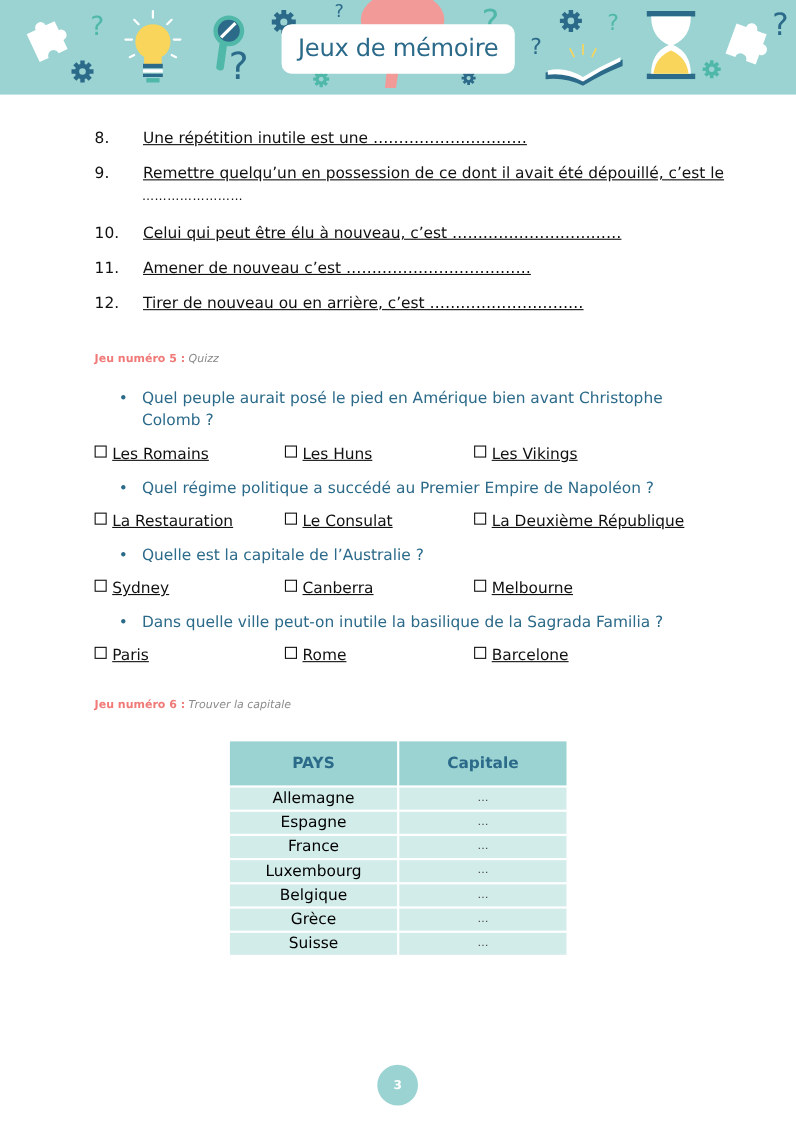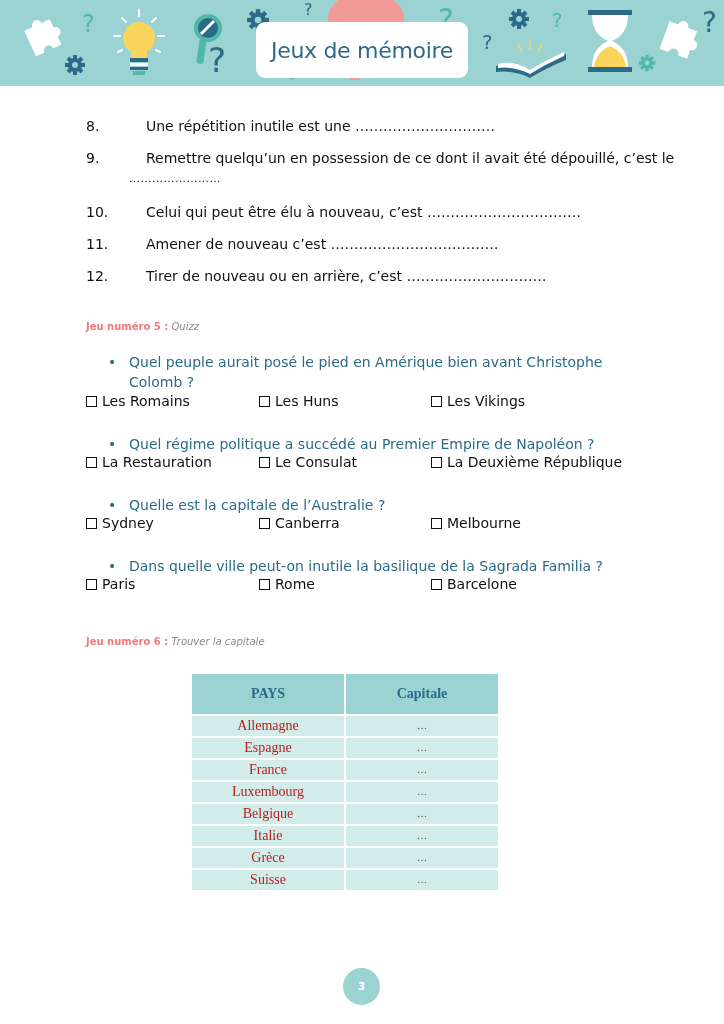--- a/index.html
+++ b/index.html
@@ -3,50 +3,50 @@
 <meta charset="utf-8">
 <style>
   * { box-sizing: border-box; margin: 0; padding: 0; }
   html, body { width: 724px; height: 1024px; background: #ffffff; overflow: hidden; }
   body { position: relative; font-family: "DejaVu Sans", sans-serif; color: #111; }
 
   
   .banner { position: absolute; left: 0; top: 0; width: 724px; height: 86px; background: #9ad3d2; overflow: hidden; }
   .banner .deco { position: absolute; }
   .title-box {
-    position: absolute; left: 256px; top: 22px; width: 212px; height: 56px;
+    position: absolute; left: 256px; top: 22px; width: 212px; height: 45px;
     background: #ffffff; border-radius: 9px;
     display: flex; align-items: center; justify-content: center;
   }
   .title-box span { font-family: "DejaVu Sans", sans-serif; font-size: 22px; color: #2c6a8a; letter-spacing: -0.3px; }
 
   
   .qlist { position: absolute; left: 86px; top: 118px; width: 580px; }
   .qrow { position: absolute; left: 0; font-size: 14px; color: #111; white-space: nowrap; }
   .qrow .num { position: absolute; left: 0; top: 0; }
-  .qrow .txt { position: absolute; left: 60px; top: 0; }
+  .qrow .txt { position: absolute; left: 44px; top: 0; text-decoration: underline; }
   .qrow .cont { position: absolute; left: 43px; top: 22px; font-size: 11px; letter-spacing: 0.5px; }
 
   
   .section { position: absolute; left: 86px; font-size: 10px; white-space: nowrap; }
   .section .lbl { color: #f07a78; font-weight: bold; }
   .section .sub { color: #8a8a8a; font-style: italic; }
 
   
   .q { position: absolute; left: 108px; font-size: 14px; color: #2c6a8a; width: 500px; line-height: 20px; }
   .q .bullet { position: absolute; left: 0; top: 0; }
   .q .qt { display: block; padding-left: 21px; }
   .opts { position: absolute; left: 86px; width: 560px; height: 20px; font-size: 14px; color: #111; }
-  .opt { position: absolute; top: 0; display: flex; align-items: center; white-space: nowrap; }
+  .opt { position: absolute; top: 12px; display: flex; white-space: nowrap; text-decoration: underline; }
   .opt .box { width: 11px; height: 11px; border: 1.4px solid #111; margin-right: 5px; display: inline-block; }
 
   
-  .captable { position: absolute; left: 190px; top: 672px; width: 310px; border-collapse: separate; border-spacing: 2px; font-family: Liberation Serif, serif; }
+  .captable { position: absolute; left: 207px; top: 672px; width: 310px; border-collapse: separate; border-spacing: 2px; }
   .captable th { background: #9ad3d2; color: #2c6a8a; font-size: 14px; font-weight: bold; height: 40px; width: 50%; }
-  .captable td { background: #d2ecea; font-size: 14px; color: #b91c1c; height: 20px; text-align: center; line-height: 20px; }
+  .captable td { background: #d2ecea; font-size: 14px; color: #000000; height: 20px; text-align: center; line-height: 20px; }
   .captable td.cap { font-size: 10px; color: #444; }
 
   
   .pagenum {
     position: absolute; left: 343px; top: 968px; width: 37px; height: 37px; border-radius: 50%;
     background: #9ad3d2; color: #fff; font-size: 11px; font-weight: bold;
     display: flex; align-items: center; justify-content: center;
   }
 </style>
 </head>
@@ -331,24 +331,20 @@
       </tr>
       <tr>
         <td>Luxembourg</td>
         <td class="cap">…</td>
       </tr>
       <tr>
         <td>Belgique</td>
         <td class="cap">…</td>
       </tr>
       <tr>
-        <td>Italie</td>
-        <td class="cap">…</td>
-      </tr>
-      <tr>
         <td>Grèce</td>
         <td class="cap">…</td>
       </tr>
       <tr>
         <td>Suisse</td>
         <td class="cap">…</td>
       </tr>
     </tbody>
 </table>
 

